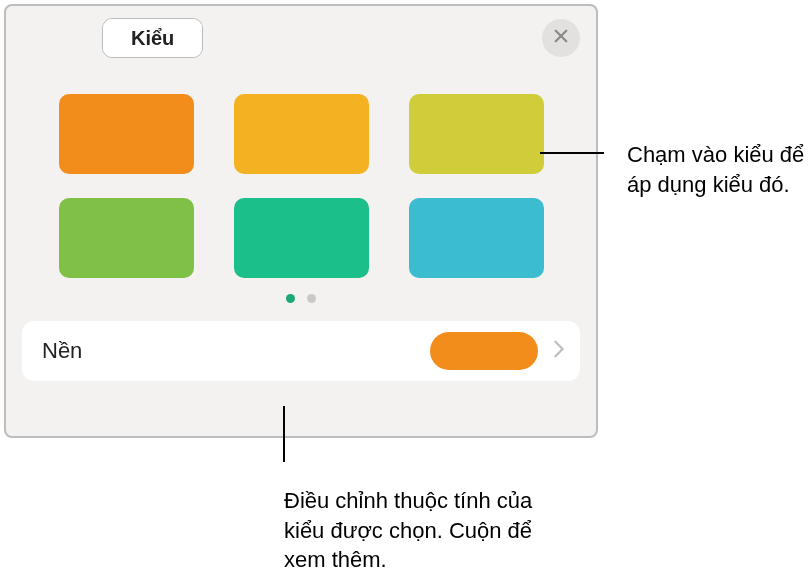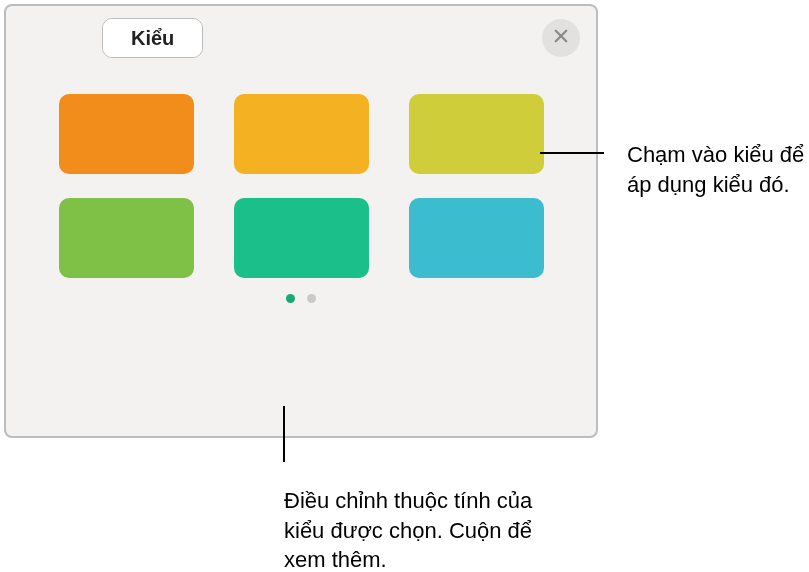--- a/index.html
+++ b/index.html
@@ -163,19 +163,28 @@
     <div class="swatch" style="background:#7fc146"></div>
     <div class="swatch" style="background:#1bbf8a"></div>
     <div class="swatch" style="background:#3cbccf"></div>
   </div>
 
   <div class="dots">
     <div class="dot active"></div>
     <div class="dot"></div>
   </div>
 
+  <div class="row">
+    <div class="row-label">Nền</div>
+    <div class="row-swatch" style="background:#f28c1b"></div>
+    <span class="chev">
+      <svg viewBox="0 0 12 20" fill="none" stroke="currentColor" stroke-width="2.5" stroke-linecap="round" stroke-linejoin="round">
+        <polyline points="2,2 10,10 2,18"></polyline>
+      </svg>
+    </span>
+  </div>
 </div>
 
 <div class="leader leader-h1"></div>
 <div class="callout callout-right">Chạm vào kiểu để áp dụng kiểu đó.</div>
 
 <div class="leader leader-v"></div>
 <div class="callout callout-bottom">Điều chỉnh thuộc tính của kiểu được chọn. Cuộn để xem thêm.</div>
 
 </body></html>

